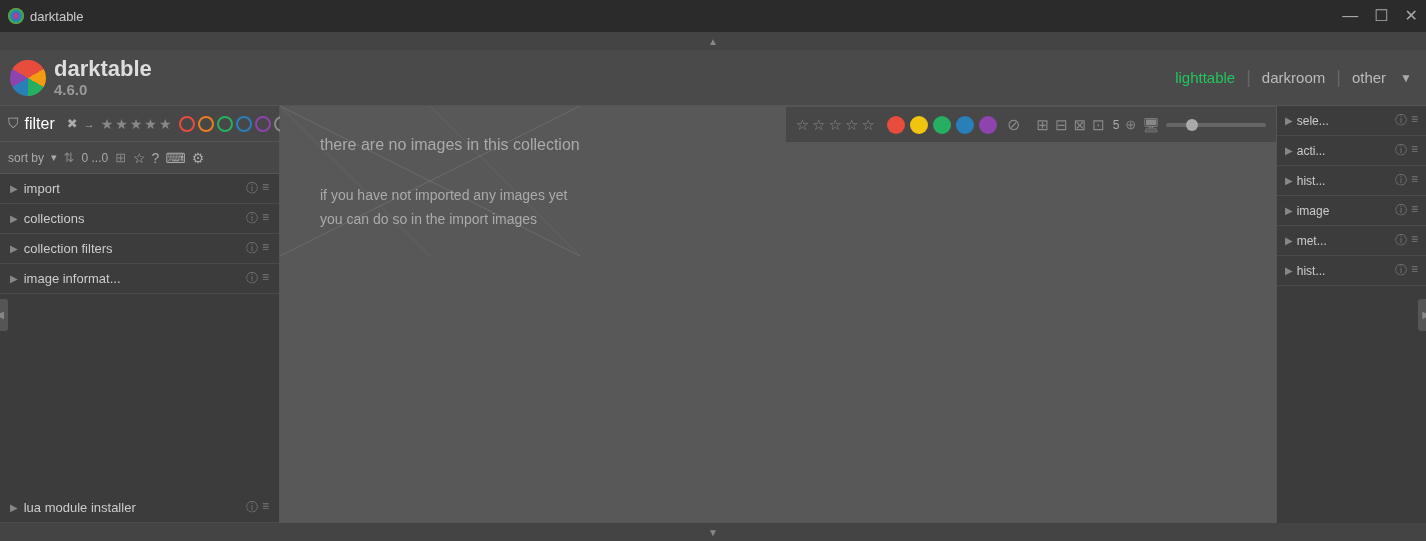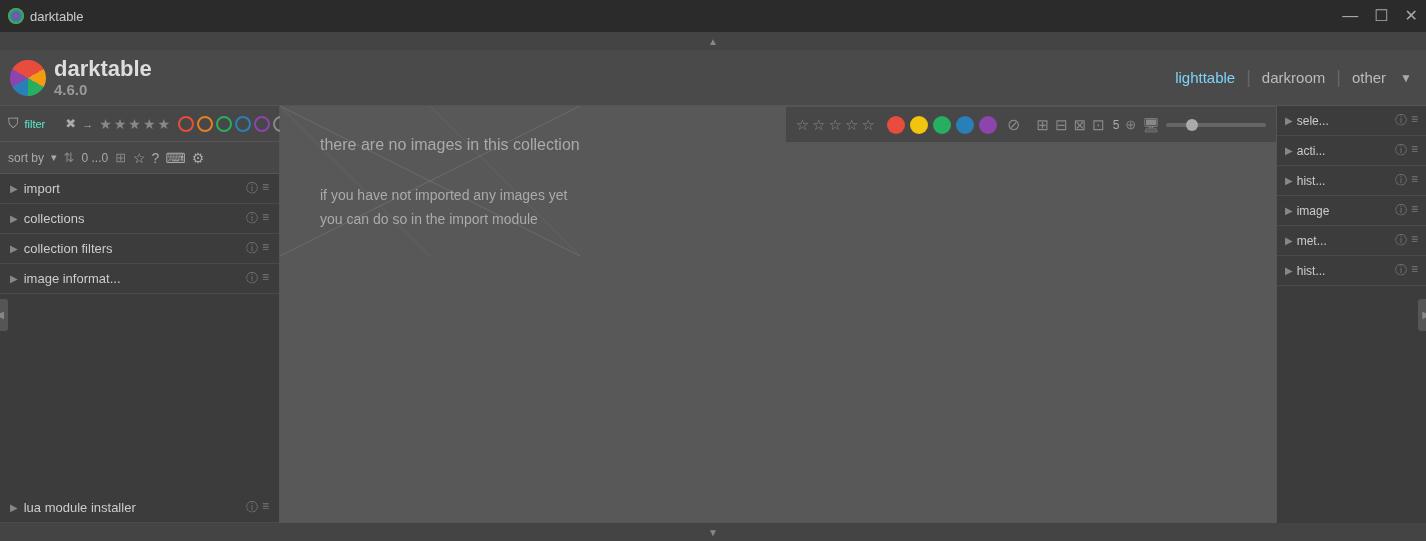--- a/index.html
+++ b/index.html
@@ -116,21 +116,21 @@
       font-size: 15px;
       color: #999;
       font-weight: bold;
     }
     .nav-item {
       color: #bbb;
       font-size: 15px;
       cursor: pointer;
       padding: 4px 6px;
     }
-    .nav-item.active { color: #7dd3fc; }
+    .nav-item.active { color: #22c55e; }
     .nav-separator {
       color: #666;
       font-size: 18px;
     }
     .nav-dropdown {
       color: #aaa;
       font-size: 12px;
       cursor: pointer;
     }
 
@@ -143,23 +143,23 @@
       padding: 0 8px;
       gap: 6px;
       border-bottom: 1px solid #555;
       flex-shrink: 0;
     }
     .filter-icon {
       color: #aaa;
       font-size: 14px;
     }
     .filter-label {
-      color: #5eead4;
-      font-size: 11px;
-      margin-right: 14px;
+      color: #ffffff;
+      font-size: 16px;
+      margin-right: 6px;
     }
     .filter-x {
       font-size: 13px;
       color: #aaa;
       cursor: pointer;
     }
     .filter-arrow {
       font-size: 11px;
       color: #aaa;
     }
@@ -588,21 +588,21 @@
         <svg class="diagonal-overlay" xmlns="http://www.w3.org/2000/svg">
           <line x1="0" y1="0" x2="100%" y2="100%" stroke="#999" stroke-width="1"></line>
           <line x1="100%" y1="0" x2="0" y2="100%" stroke="#999" stroke-width="1"></line>
           <line x1="0" y1="0" x2="50%" y2="100%" stroke="#999" stroke-width="0.5"></line>
           <line x1="50%" y1="0" x2="100%" y2="100%" stroke="#999" stroke-width="0.5"></line>
         </svg>
 
         <p class="no-images-msg">there are no images in this collection</p>
         <div class="import-hint">
           <p>if you have not imported any images yet</p>
-          <p>you can do so in the import module</p>
+          <p>you can do so in the import images</p>
         </div>
       </div>
 
       <div class="bottom-toolbar">
         <div class="star-rate">
           <span class="star">☆</span>
           <span class="star">☆</span>
           <span class="star">☆</span>
           <span class="star">☆</span>
           <span class="star">☆</span>

